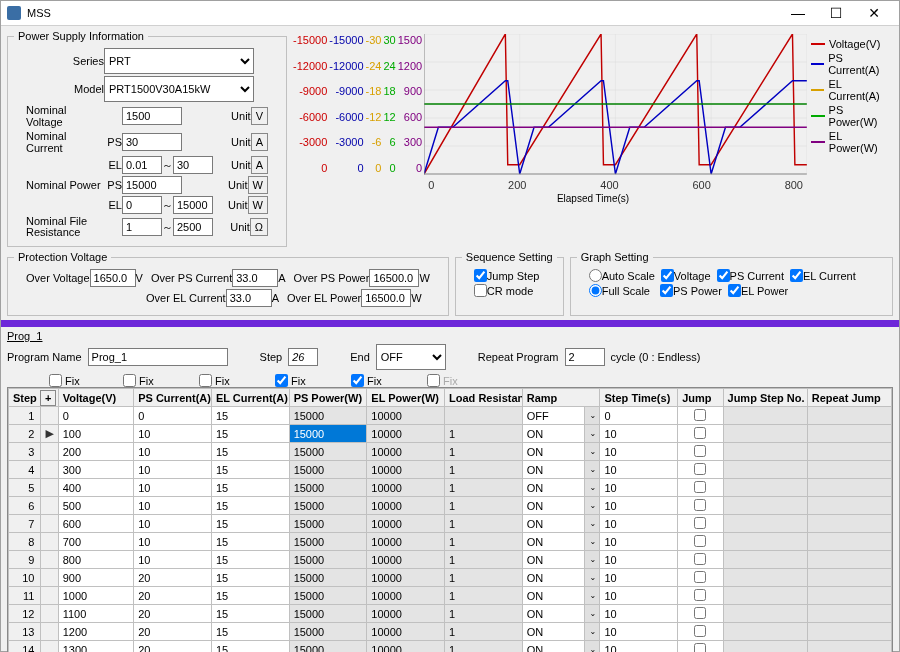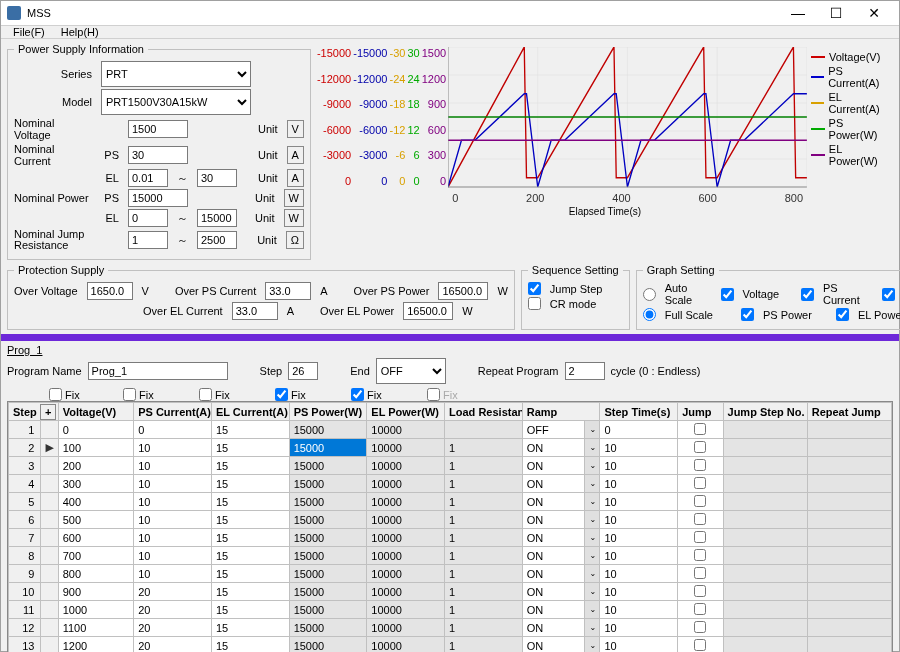--- a/index.html
+++ b/index.html
@@ -8,21 +8,21 @@
   .titlebar { height: 28px; background: #fff; display: flex; align-items: center; padding: 0 6px; border-bottom: 1px solid #d0d0d0; }
   .titlebar .icon { width: 14px; height: 14px; background: #3a6ea5; border-radius: 2px; margin-right: 6px; }
   .titlebar .title { flex: 1; }
   .titlebar .ctl { width: 38px; height: 24px; display: flex; align-items: center; justify-content: center; font-size: 14px; cursor: pointer; }
   .menubar { height: 20px; display: flex; align-items: center; padding: 0 4px; border-bottom: 1px solid #d0d0d0; background:#f0f0f0; }
   .menubar span { padding: 0 8px; cursor: pointer; }
   .top { display: flex; padding: 4px 6px; gap:6px; }
   fieldset { border: 1px solid #c0c0c0; padding: 4px 6px 6px; font-size: 11px; }
   legend { padding: 0 4px; }
   .psi { width: 280px; }
-  .row { display: flex; align-items: center; margin: 2px 0; gap: 9px; }
+  .row { display: flex; align-items: center; margin: 2px 12px; gap: 0; }
   .lbl { width: 78px; text-align: left; }
   .lbl2 { width: 18px; text-align: right; }
   input.txt { height: 18px; border: 1px solid #7a7a7a; background: #fff; padding: 0 3px; font-size: 11px; }
   select.sel { height: 26px; border: 1px solid #7a7a7a; background: #fff; font-size: 11px; }
   .unit { border:1px solid #888; padding:0 4px; height:18px; display:flex; align-items:center; background:#f0f0f0; min-width:16px; justify-content:center;}
   .chartarea { flex:1; display:flex; flex-direction:column; }
   .chart { height:165px; position:relative; display:flex; }
   .yaxes { display:flex; height:140px; margin-top:4px; }
   .yaxis { display:flex; flex-direction:column; justify-content:space-between; align-items:flex-end; padding-right:2px; font-size:10px; height:140px; }
   .yaxis.a1 { color:#c00; }
@@ -61,24 +61,20 @@
 <body>
 
 <div class="window">
   <div class="titlebar">
     <div class="icon"></div>
     <div class="title">MSS</div>
     <div class="ctl">—</div>
     <div class="ctl">☐</div>
     <div class="ctl">✕</div>
   </div>
-  <div class="menubar">
-    <span>File(F)</span>
-    <span>Help(H)</span>
-  </div>
 
   <div class="top">
     <fieldset class="psi">
       <legend>Power Supply Information</legend>
       <div class="row">
         <span class="lbl" style="text-align:right">Series</span>
         <select class="sel" style="width:150px"><option>PRT</option></select>
       </div>
       <div class="row">
         <span class="lbl" style="text-align:right">Model</span>
@@ -122,21 +118,21 @@
         <span class="lbl"></span>
         <span class="lbl2">EL</span>
         <input class="txt" style="width: 40px;" value="0">
         <span>～</span>
         <input class="txt" style="width: 40px;" value="15000">
         <span style="flex:1"></span>
         <span>Unit</span>
         <span class="unit">W</span>
       </div>
       <div class="row">
-        <span class="lbl" style="white-space:pre-line; line-height:1">Nominal Jump
+        <span class="lbl" style="white-space:pre-line; line-height:1">Nominal File
 Resistance</span>
         <span class="lbl2"></span>
         <input class="txt" style="width: 40px;" value="1">
         <span>～</span>
         <input class="txt" style="width: 40px;" value="2500">
         <span style="flex:1"></span>
         <span>Unit</span>
         <span class="unit">Ω</span>
       </div>
     </fieldset>
@@ -239,21 +235,21 @@
               <span>EL Power(W)</span>
             </div>
         </div>
       </div>
       <div class="xlabel">Elapsed Time(s)</div>
     </div>
   </div>
 
   <div class="ctrls">
     <fieldset class="prot">
-      <legend>Protection Supply</legend>
+      <legend>Protection Voltage</legend>
       <div class="row">
         <span>Over Voltage</span>
         <input class="txt" style="width: 46px;" value="1650.0">
         <span>V</span>
         <span style="width:8px"></span>
         <span>Over PS Current</span>
         <input class="txt" style="width: 46px;" value="33.0">
         <span>A</span>
         <span style="width:8px"></span>
         <span>Over PS Power</span>
@@ -310,21 +306,21 @@
     </fieldset>
   </div>
 
   <div class="prog">
     <div style="text-decoration:underline">Prog_1</div>
     <div class="prog-head">
       <span>Program Name</span>
       <input class="txt" style="width: 140px;" value="Prog_1">
       <span style="width:20px"></span>
       <span>Step</span>
-      <input class="txt" style="width: 30px;" value="26">
+      <input class="txt" style="width: 30px; font-style: italic;" value="26">
       <span style="width:20px"></span>
       <span>End</span>
       <select class="sel" style="width:70px"><option>OFF</option></select>
       <span style="width:20px"></span>
       <span>Repeat Program</span>
       <input class="txt" style="width: 40px;" value="2">
       <span>cycle (0 : Endless)</span>
     </div>
     <div class="fixrow" id="fixrow">
         <label class="fixcol" style="width: 70px;">

